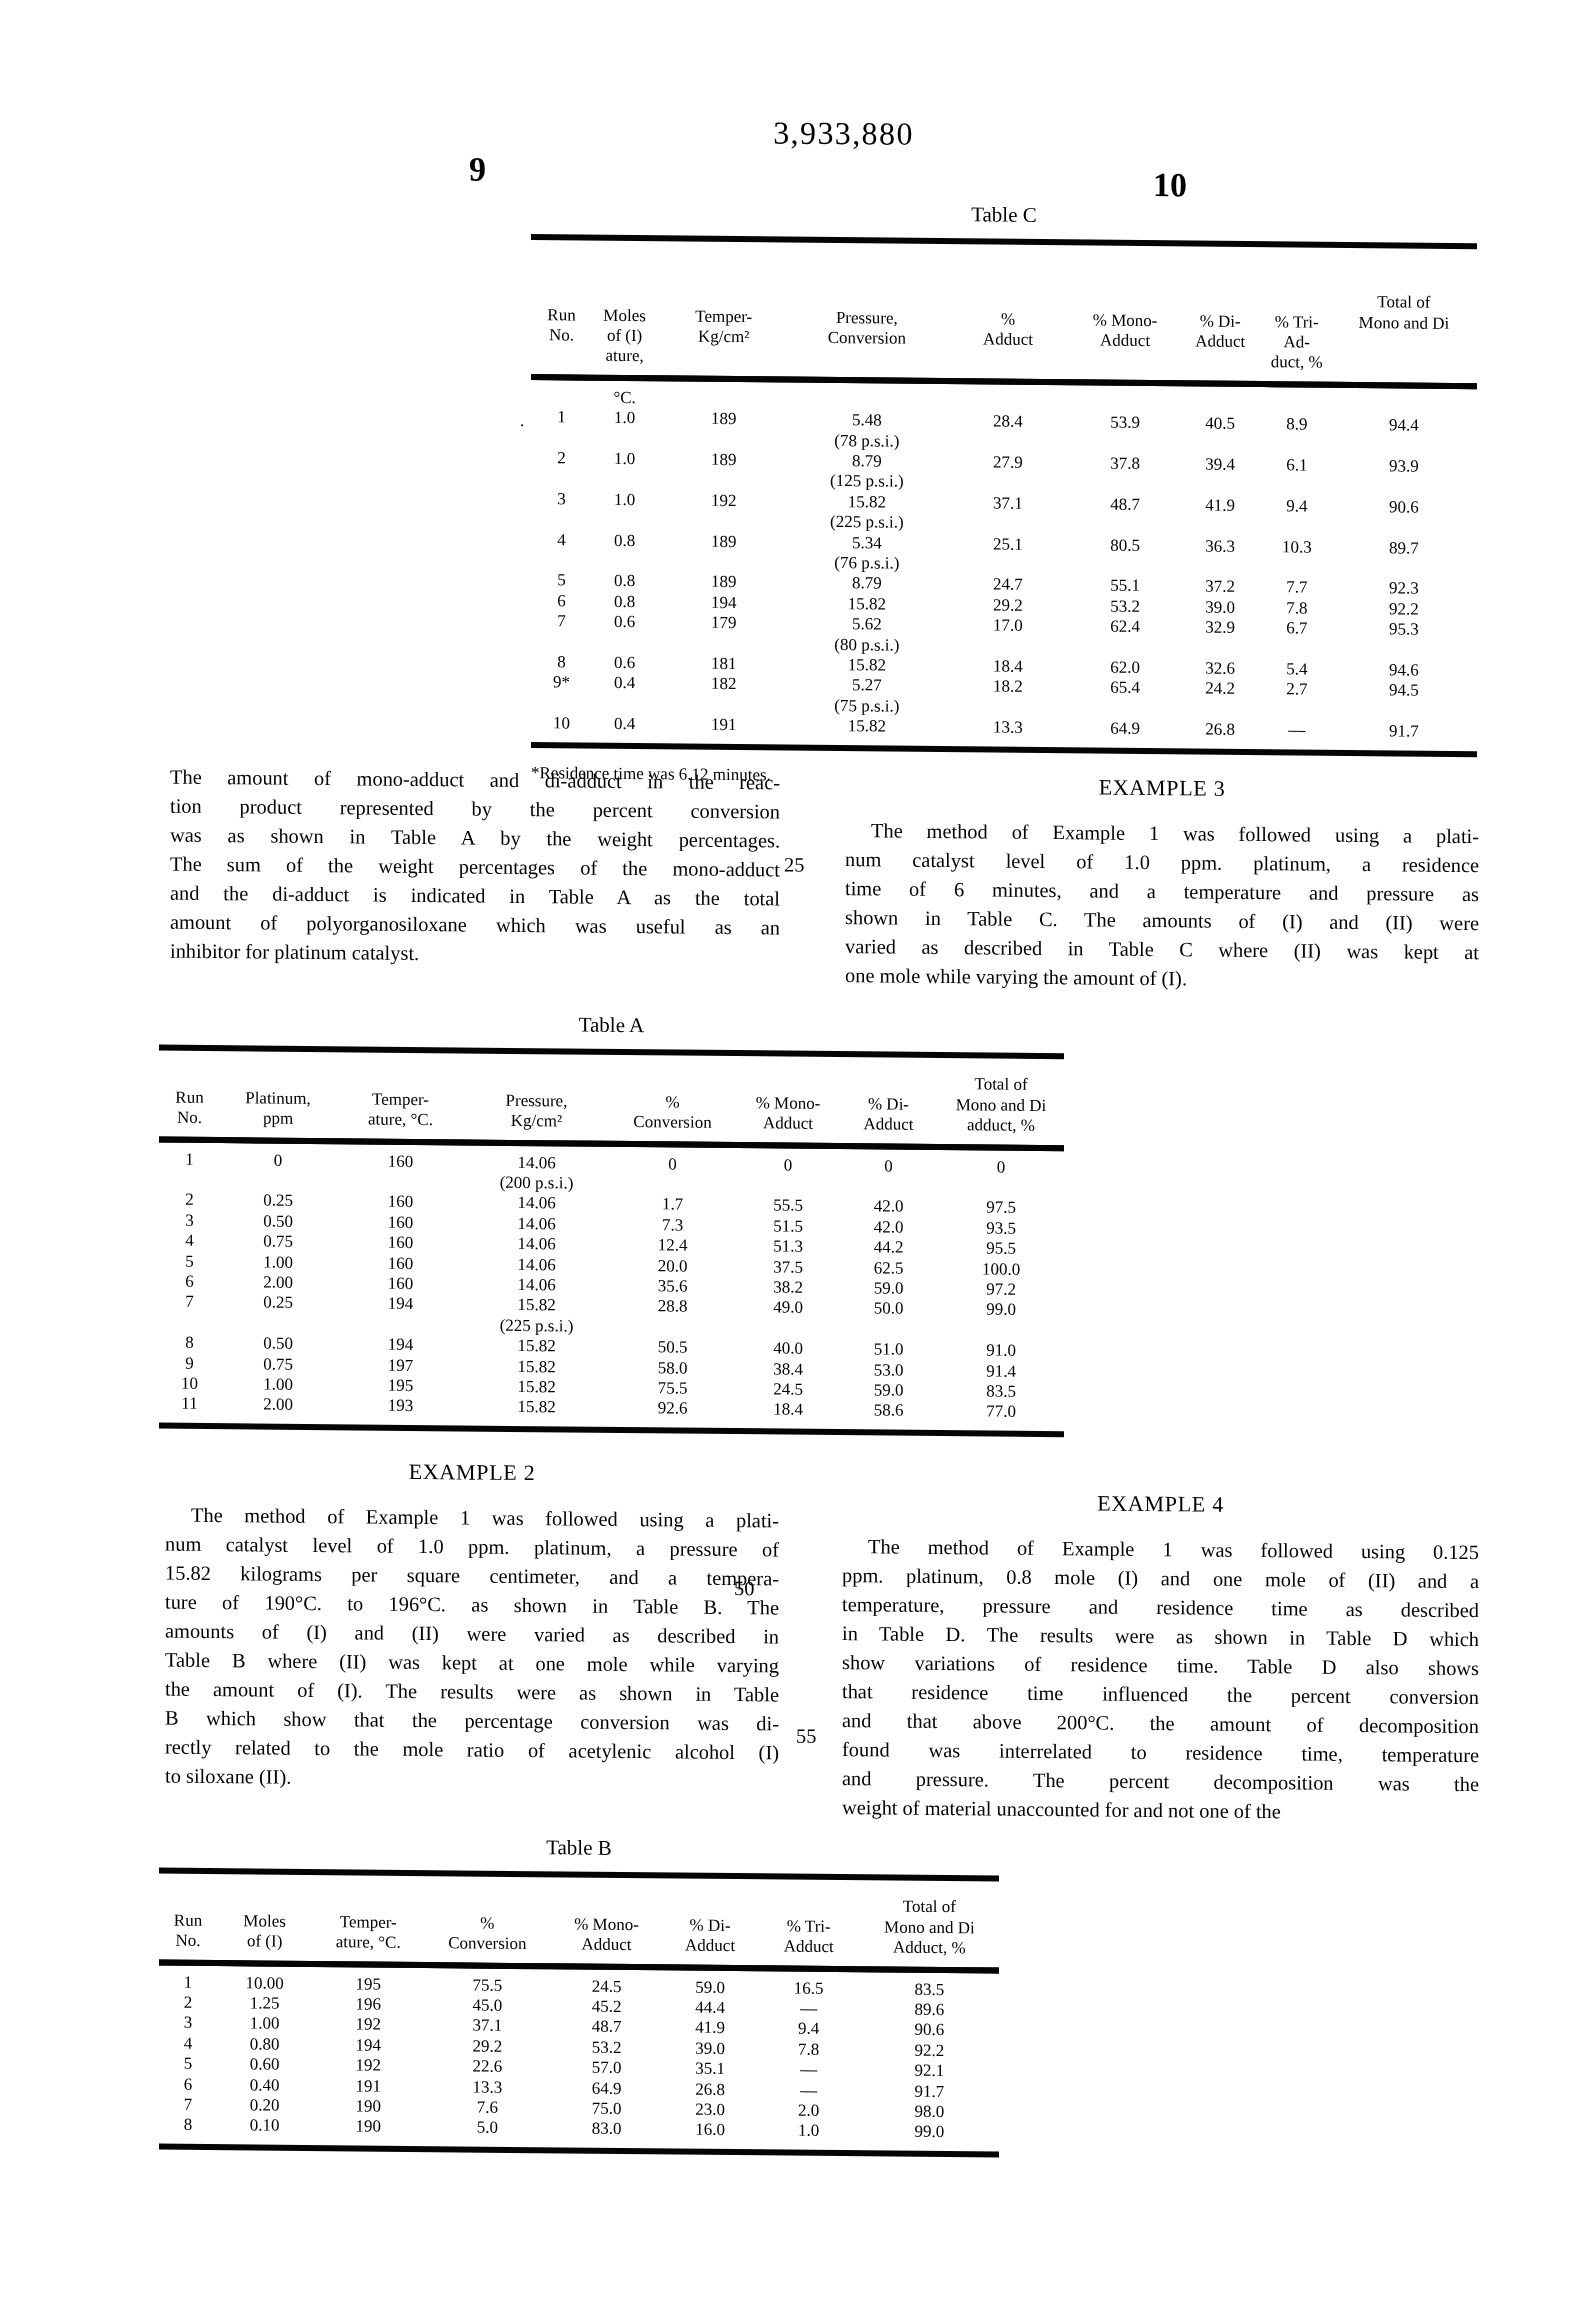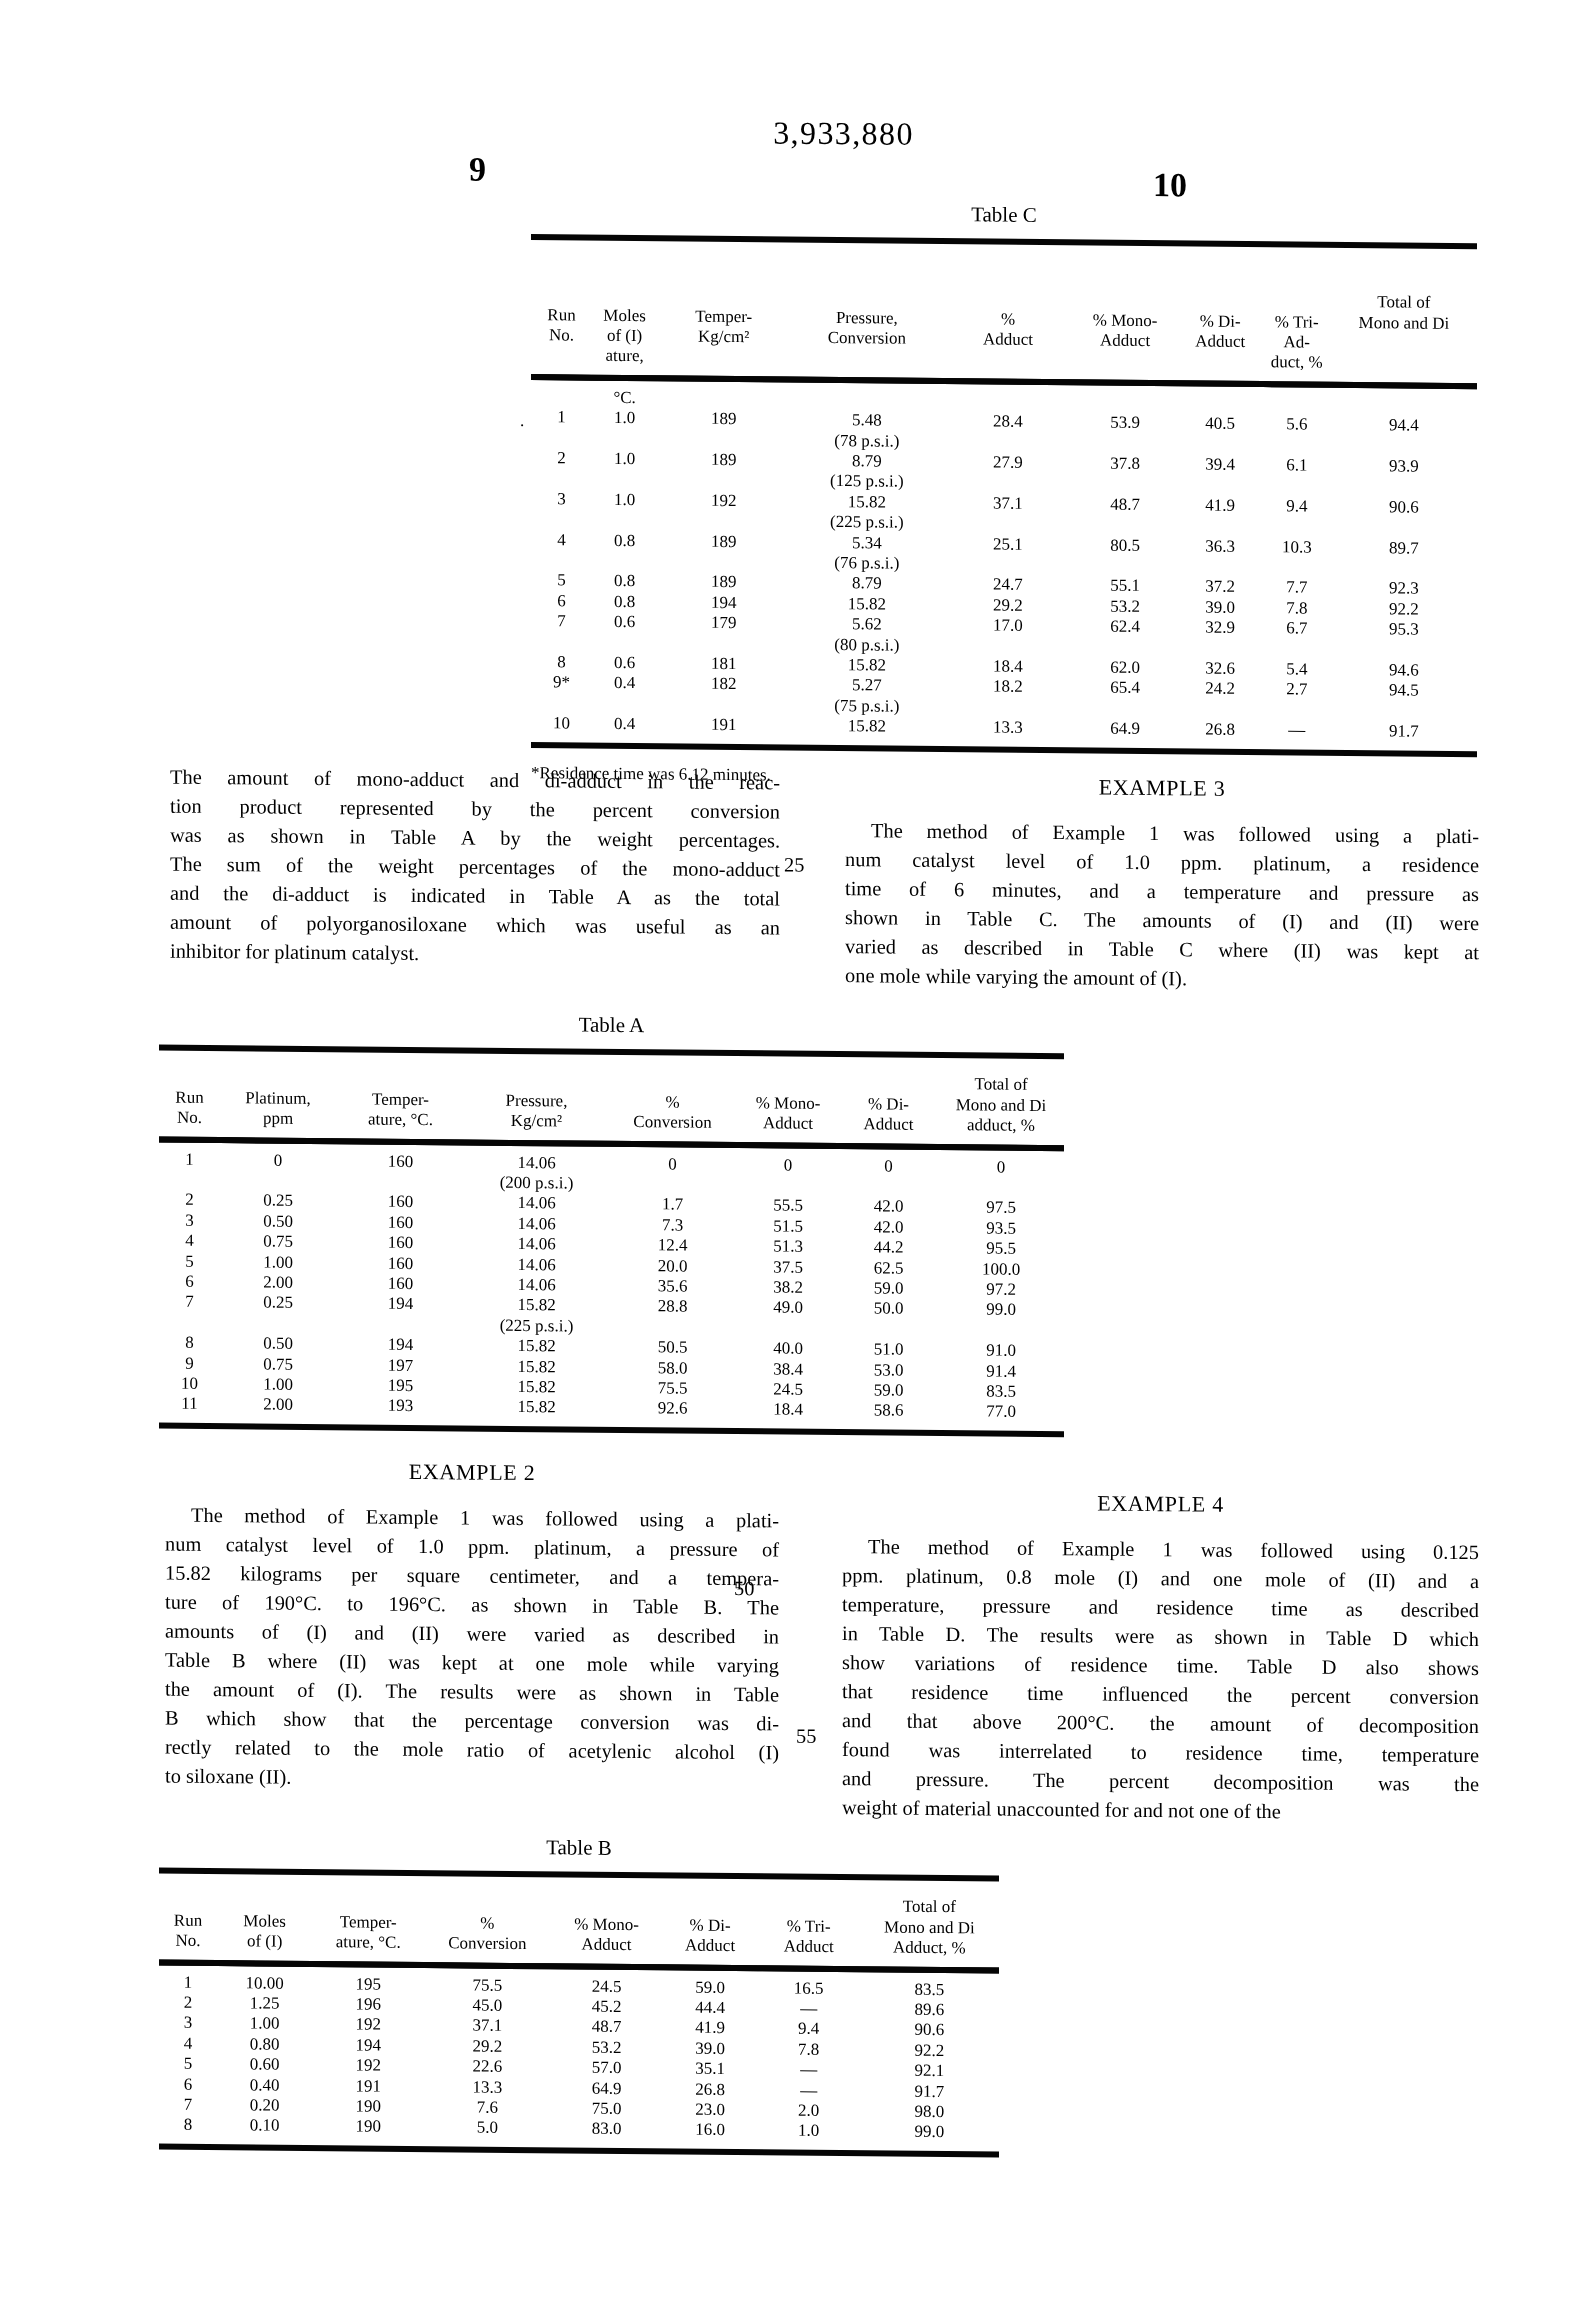--- a/index.html
+++ b/index.html
@@ -143,21 +143,21 @@
             </tr>
             <tr>
               <td>1</td>
               <td>1.0</td>
               <td>189</td>
               <td>5.48
 (78 p.s.i.)</td>
               <td>28.4</td>
               <td>53.9</td>
               <td>40.5</td>
-              <td>5.6</td>
+              <td>8.9</td>
               <td>94.4</td>
             </tr>
             <tr>
               <td>2</td>
               <td>1.0</td>
               <td>189</td>
               <td>8.79
 (125 p.s.i.)</td>
               <td>27.9</td>
               <td>37.8</td>

